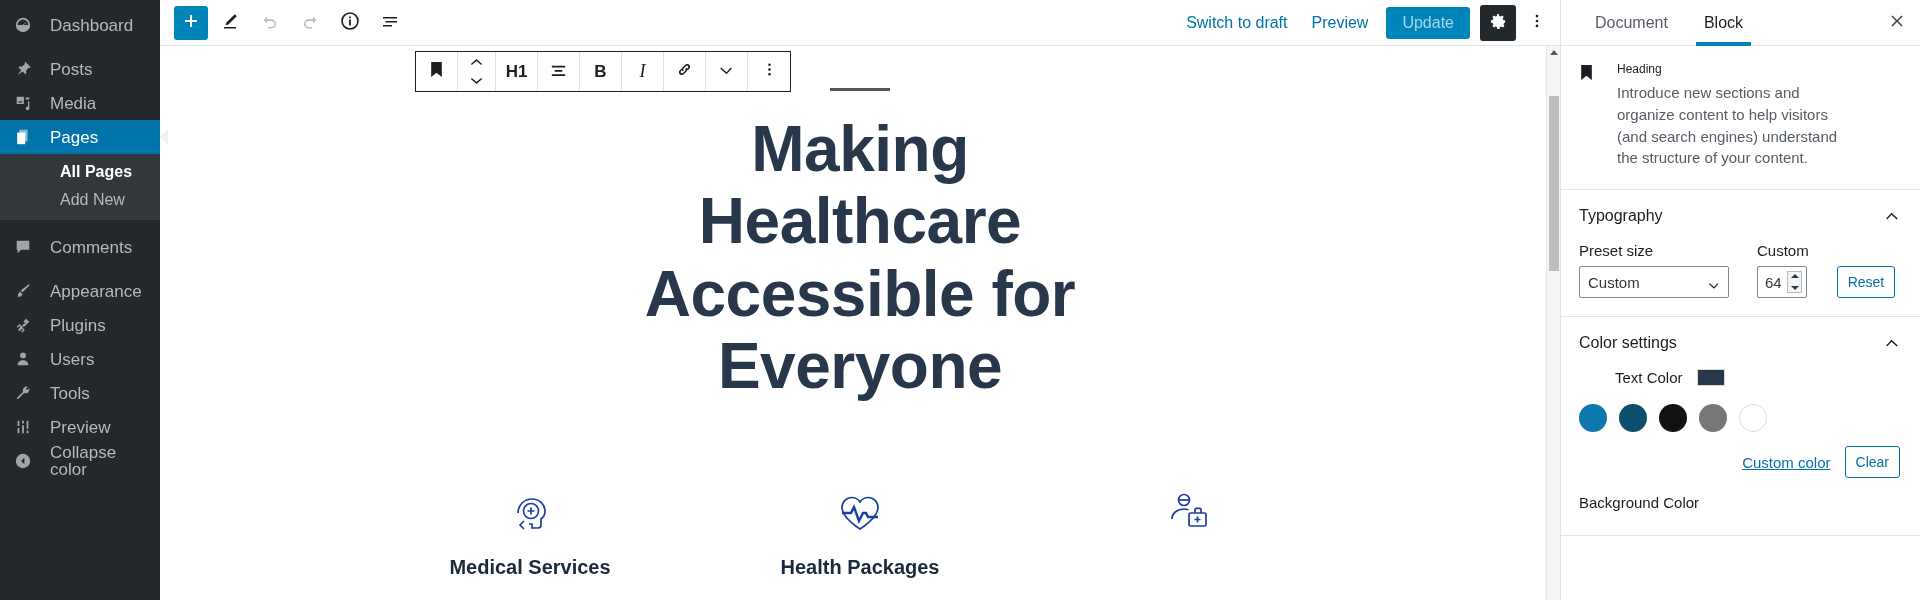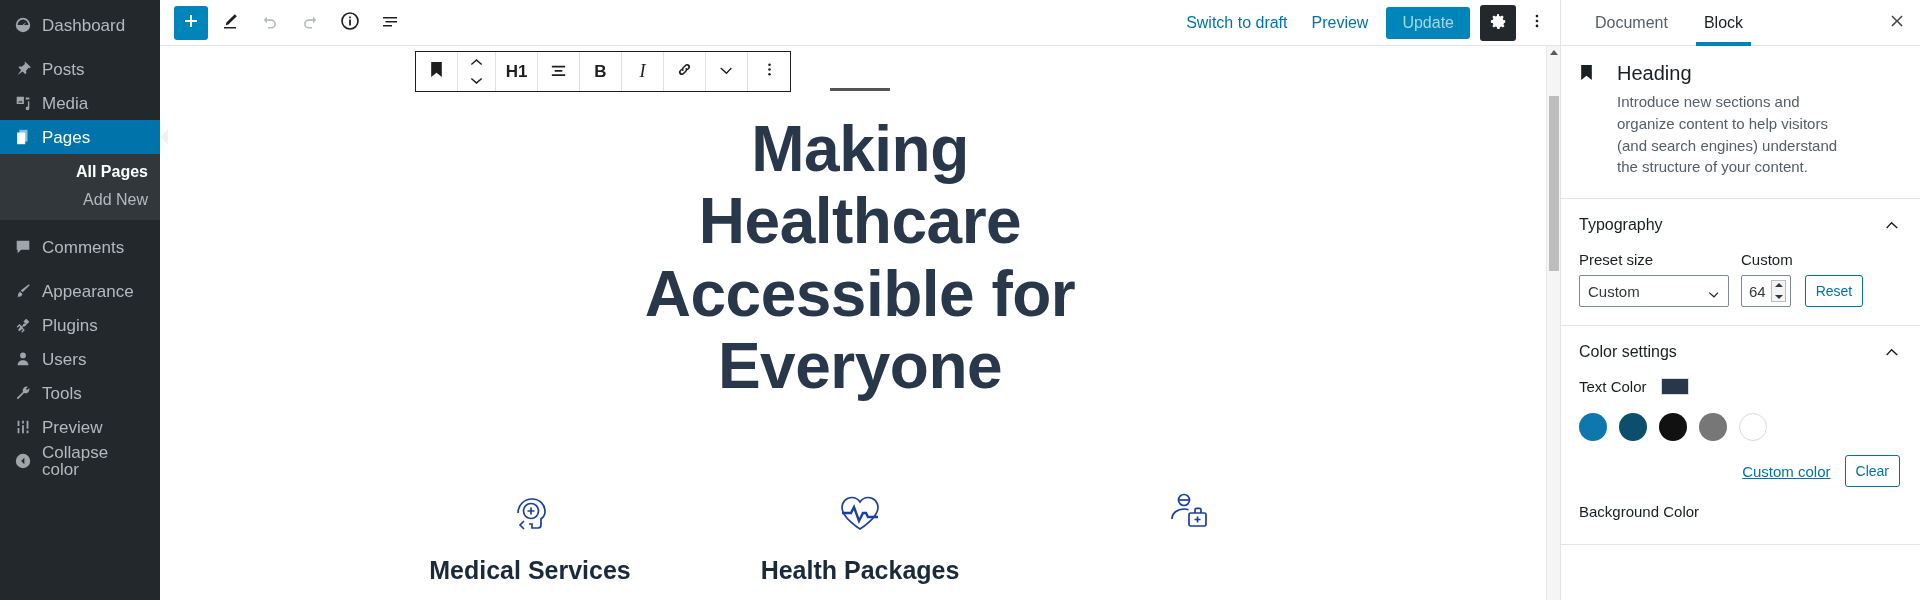--- a/index.html
+++ b/index.html
@@ -10,36 +10,36 @@
   }
   .app { position: relative; width: 1920px; height: 600px; display: flex; }
 
   
   .adminmenu {
     width: 160px; height: 600px; background: #23282d;
     flex: 0 0 160px; position: relative; z-index: 30;
     padding-top: 8px;
   }
   .menu-item {
-    display: flex; align-items: center; gap: 8px;
+    display: flex; align-items: center; gap: 16px;
     height: 34px; padding: 0 12px;
     color: #b4b9be; font-size: 17px; line-height: 1;
     cursor: pointer; position: relative;
   }
   .menu-item.sep { margin-top: 10px; }
   .menu-item.active { background: #0073aa; color: #fff; }
   .menu-item.active .mi-ico svg { fill: #fff; }
   .menu-item .mi-ico { width: 22px; height: 22px; display: flex; align-items: center; justify-content: center; flex: 0 0 22px; }
   .menu-item .mi-ico svg { fill: #a0a5aa; }
   .menu-item.active::after {
     content: ""; position: absolute; right: -8px; top: 50%;
     transform: translateY(-50%);
     border: 8px solid transparent; border-right-color: #f1f1f1;
   }
-  .submenu { background: #32373c; padding: 4px 0 6px 16px; text-align: right; }
+  .submenu { background: #32373c; padding: 4px 0 6px 16px; }
   .submenu-item {
     padding: 5px 12px 5px 44px; font-size: 16px; color: #b4b9be; cursor: pointer;
   }
   .submenu-item.cur { color: #fff; font-weight: 600; }
   .collapse { color: #b4b9be; }
 
   
   .editor-col { flex: 1 1 auto; height: 600px; display: flex; flex-direction: column; position: relative; background:#fff; min-width:0; }
 
   .edit-header {
@@ -107,21 +107,21 @@
     max-width: 520px; margin: 22px auto 0 auto;
   }
   .features {
     position: absolute; left: 0; right: 0; top: 440px;
     display: flex; justify-content: center; gap: 0;
   }
   .feature { width: 330px; text-align: center; }
   .feature-ico { height: 54px; display: flex; align-items: center; justify-content: center; }
   .feature-ico svg { stroke: #1b3fa0; fill: none; stroke-width: 1.7; }
   .feature-label {
-    margin-top: 16px; font-size: 25px; font-weight: 700; color: #1a2a3a;
+    margin-top: 16px; font-size: 20px; font-weight: 700; color: #1a2a3a;
     font-family: "Liberation Sans Narrow", "Liberation Sans", sans-serif;
   }
 
   
   .vscroll {
     position: absolute; right: 0; top: 0; width: 14px; height: 100%;
     background: #f5f5f5; border-left: 1px solid #e8e8e8; z-index: 16;
   }
   .vscroll .thumb {
     position: absolute; left: 2px; width: 10px; top: 50px; height: 175px;
@@ -157,33 +157,33 @@
     justify-content: center; background: none; border: none; cursor: pointer;
   }
   .st-close svg { fill: #40464d; }
 
   .block-card {
     display: flex; gap: 14px; padding: 16px 20px 20px 18px;
     border-bottom: 1px solid #e2e4e7;
   }
   .block-card .bc-ico { flex: 0 0 24px; padding-top: 2px; }
   .block-card .bc-ico svg { fill: #191e23; }
-  .bc-title { font-size: 20px; color: #191e23; margin-bottom: 6px; }
+  .bc-title { font-size: 12px; color: #191e23; margin-bottom: 6px; }
   .bc-desc { font-size: 15px; color: #555d66; line-height: 1.45; max-width: 230px; }
 
   .panel { border-bottom: 1px solid #e2e4e7; padding: 0 20px 0 18px; }
   .panel-head {
     display: flex; align-items: center; height: 52px; cursor: pointer;
   }
   .panel-title { font-size: 16px; color: #191e23; }
   .panel-chev { margin-left: auto; }
   .panel-chev svg { fill: #191e23; }
   .panel-body { padding-bottom: 18px; }
 
-  .typo-row { display: flex; align-items: flex-end; gap: 12px; }
+  .typo-row { display: flex; align-items: flex-end; gap: 28px; }
   .fld-label { font-size: 15px; color: #191e23; display: block; margin-bottom: 7px; }
   .select-wrap { position: relative; width: 150px; }
   .select-box {
     width: 150px; height: 32px; border: 1px solid #7e8993; border-radius: 2px;
     background: #fff; font-size: 15px; color: #32373c; padding: 0 28px 0 8px;
     display: flex; align-items: center; font-family: inherit;
   }
   .select-chev { position: absolute; right: 8px; top: 11px; pointer-events: none; }
   .select-chev svg { fill: #1e1e1e; }
   .num-box {
@@ -197,21 +197,21 @@
     border: 1px solid #b5bcc2; background: #f3f4f5;
   }
   .spinner i { display: block; width: 0; height: 0; margin: 2px auto; }
   .spinner i.up { border-left: 4px solid transparent; border-right: 4px solid transparent; border-bottom: 4px solid #32373c; }
   .spinner i.dn { border-left: 4px solid transparent; border-right: 4px solid transparent; border-top: 4px solid #32373c; }
   .btn-outline {
     height: 32px; padding: 0 10px; border: 1px solid #0071a1; color: #0071a1;
     background: #fff; border-radius: 3px; font-size: 14px; font-family: inherit; cursor: pointer;
   }
 
-  .color-row { display: flex; align-items: center; gap: 14px; margin-bottom: 18px; }
+  .color-row { display: flex; align-items: center; gap: 14px; margin-bottom: 18px; margin-left: 36px; }
   .color-row .cr-label { font-size: 15px; color: #191e23; }
   .swatch-rect { width: 28px; height: 17px; background: #28384a; border: 1px solid #d8dadc; }
   .palette { display: flex; gap: 12px; margin-bottom: 14px; }
   .dot { width: 28px; height: 28px; border-radius: 50%; cursor: pointer; }
   .dot.ring { border: 1px solid #d8dadc; }
   .pal-actions { display: flex; align-items: center; justify-content: flex-end; gap: 14px; }
   .custom-link {
     color: #0073aa; font-size: 15px; text-decoration: underline;
     background: none; border: none; cursor: pointer; font-family: inherit; padding: 0;
   }

